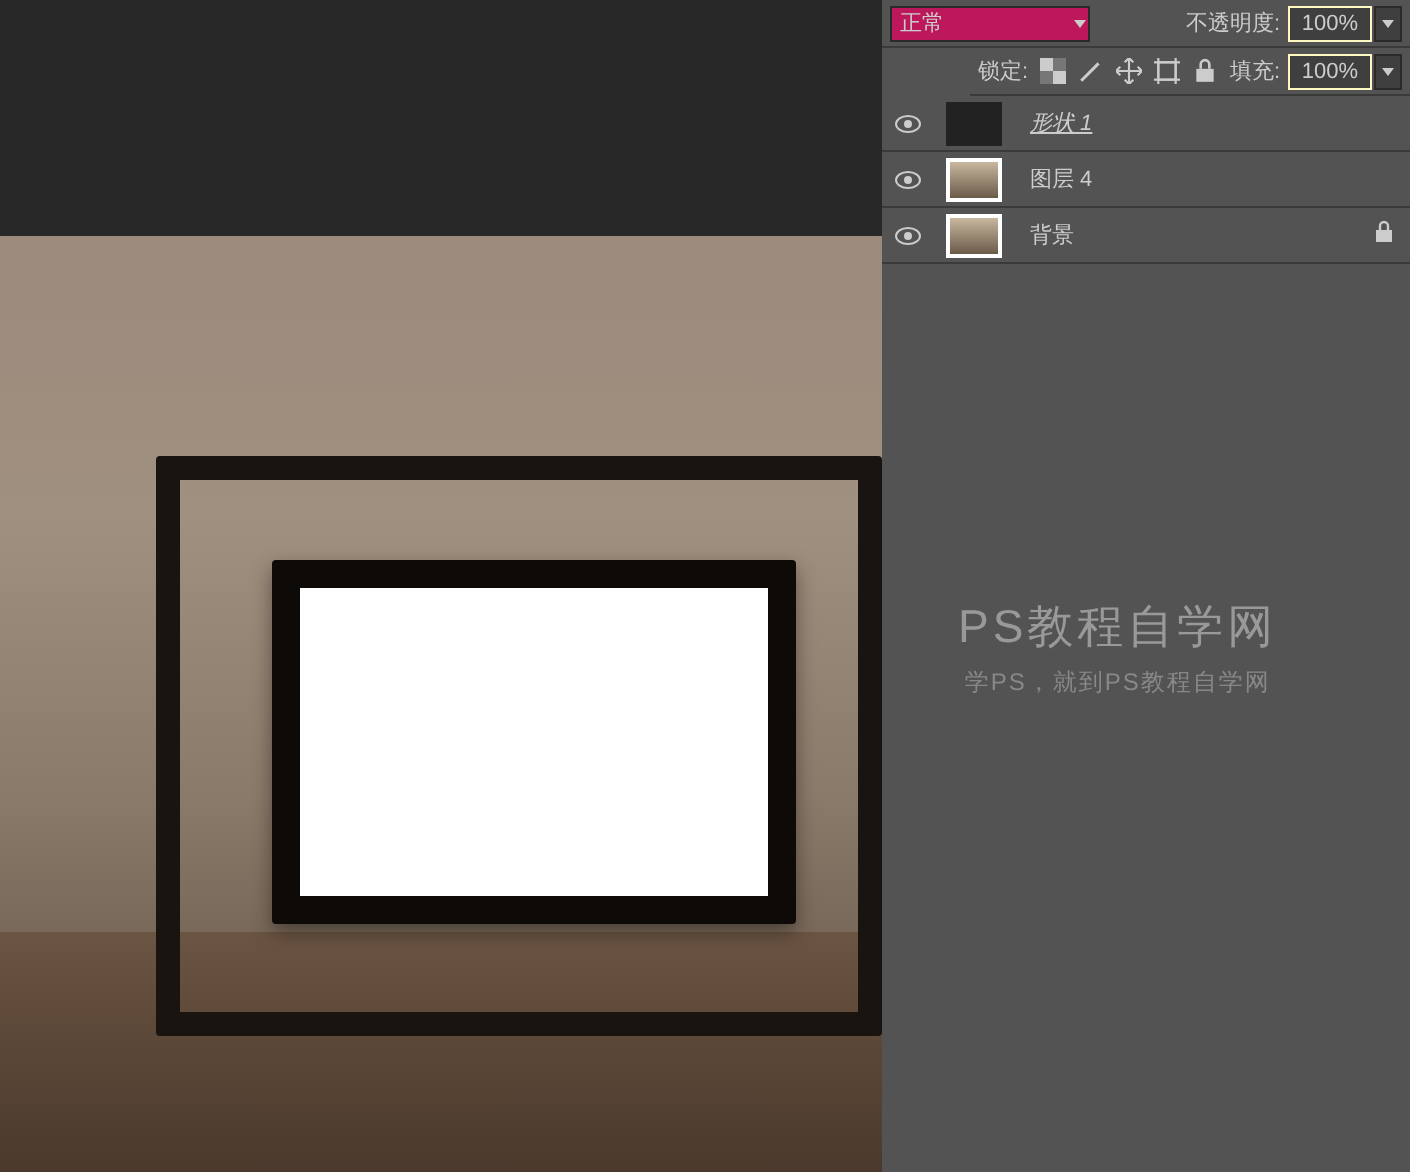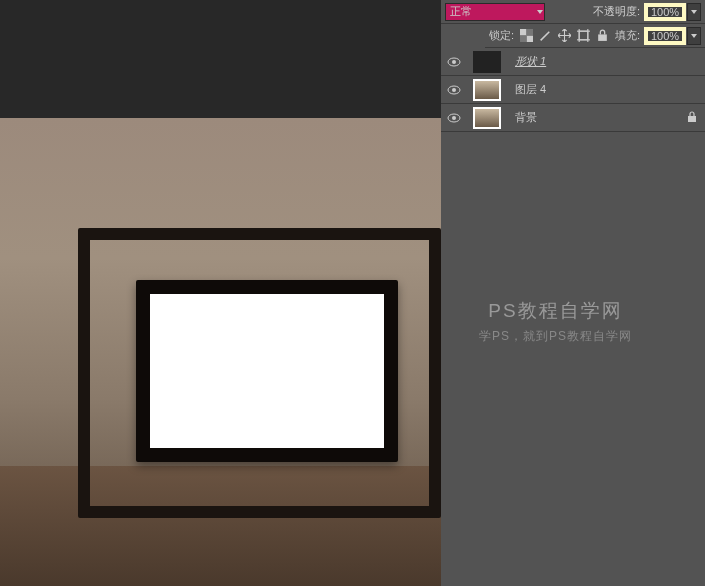--- a/index.html
+++ b/index.html
@@ -9,35 +9,35 @@
 .canvas-img { position: absolute; top: 118px; left: 0; width: 441px; height: 468px; background: linear-gradient(180deg, #9c8a7c 0%, #a0907f 30%, #8a7a6a 60%, #5a4a3c 100%); overflow: hidden; }
 .outer-frame { position: absolute; left: 78px; top: 110px; width: 363px; height: 290px; border: 12px solid #1a1410; border-radius: 2px; background: transparent; }
 .inner-frame { position: absolute; left: 136px; top: 162px; width: 262px; height: 182px; border: 14px solid #0e0a08; border-radius: 2px; background: #ffffff; box-shadow: 0 4px 10px rgba(0,0,0,0.4); }
 .shelf { position: absolute; left: 0; bottom: 0; width: 100%; height: 120px; background: linear-gradient(180deg, #6b5442 0%, #4a392c 100%); }
 .layers-panel { width: 264px; height: 586px; background: #535353; display: flex; flex-direction: column; }
 .panel-row { display: flex; align-items: center; height: 24px; padding: 0 4px; }
 .panel-row.top { border-bottom: 1px solid #3a3a3a; }
 .blend-select { width: 100px; height: 18px; background: #be185d; border: 1px solid #2a2a2a; color: #ccc; font-size: 11px; padding-left: 4px; display: flex; align-items: center; justify-content: space-between; }
 .chev { width: 8px; height: 8px; display: inline-flex; align-items: center; justify-content: center; }
 .opacity-label { margin-left: auto; margin-right: 4px; }
-.value-box { width: 42px; height: 18px; background: #3f3f3f; border: 4px solid #fef9c3; color: #ccc; font-size: 11px; display: flex; align-items: center; justify-content: center; }
+.value-box { width: 42px; height: 18px; background: #3f3f3f; border: 1px solid #fef9c3; color: #ccc; font-size: 11px; display: flex; align-items: center; justify-content: center; }
 .arrow-box { width: 14px; height: 18px; background: #3f3f3f; border: 1px solid #2a2a2a; display: flex; align-items: center; justify-content: center; margin-left: 1px; }
 .lock-row { height: 24px; display: flex; align-items: center; padding: 0 4px; border-bottom: 1px solid #3a3a3a; margin-left: 44px; }
 .lock-icons { display: flex; gap: 6px; margin-left: 6px; }
 .lock-icons svg, .lock-icons .ico { width: 13px; height: 13px; }
 .layer-item { height: 28px; display: flex; align-items: center; border-bottom: 1px solid #3a3a3a; }
 .layer-item.selected { background: #737373; }
 .visibility { width: 26px; display: flex; align-items: center; justify-content: center; }
 .thumb-col { width: 40px; display: flex; align-items: center; justify-content: center; position: relative; }
 .thumb { width: 28px; height: 22px; border: 1px solid #222; background: #bbb; }
 .layer-name { margin-left: 8px; font-size: 11px; }
 .layer-name.italic { font-style: italic; text-decoration: underline; }
 .lock-indicator { margin-left: auto; margin-right: 8px; }
 .watermark { position: absolute; left: 479px; top: 298px; text-align: center; color: #888; }
-.wm1 { font-size: 19px; letter-spacing: 2px; font-weight: 500; color: #999; }
+.wm1 { font-size: 23px; letter-spacing: 2px; font-weight: 500; color: #999; }
 .wm2 { font-size: 12px; margin-top: 4px; letter-spacing: 1px; color: #888; }
 .wm3 { font-size: 12px; margin-top: 3px; letter-spacing: 3px; color: #888; }
 .indent { width: 7px; }
 </style>
 </head>
 <body>
 
 <div class="app">
   <div class="canvas-area">
     <div class="canvas-img">

